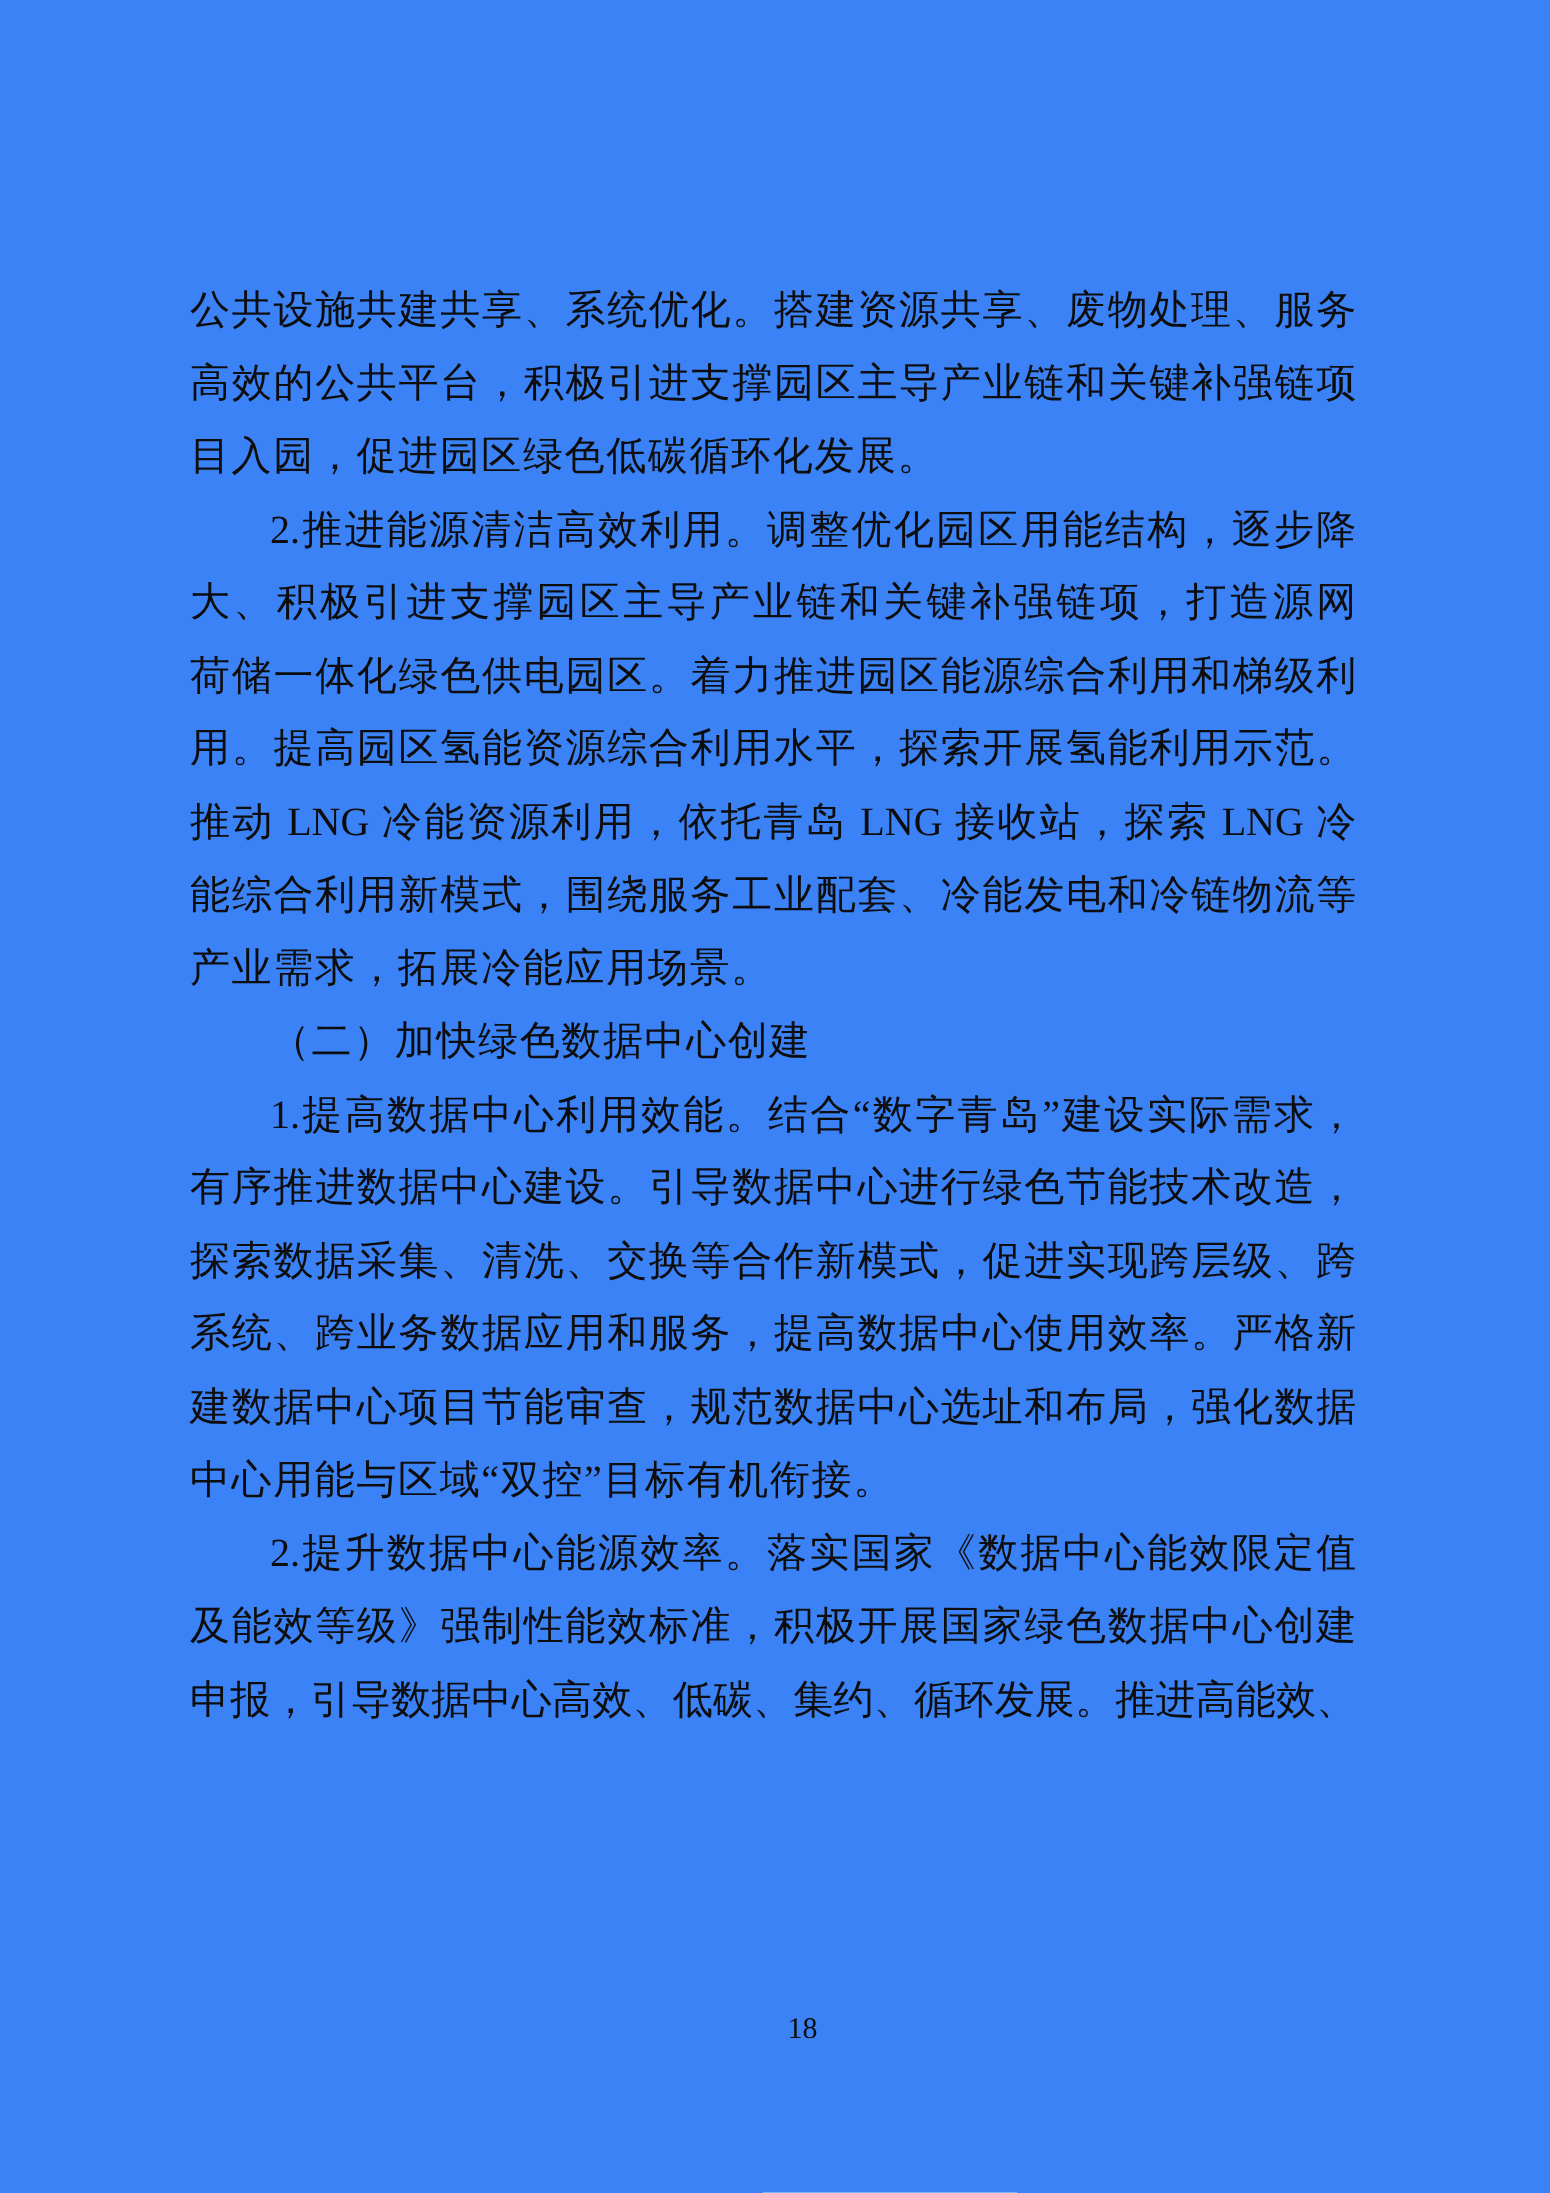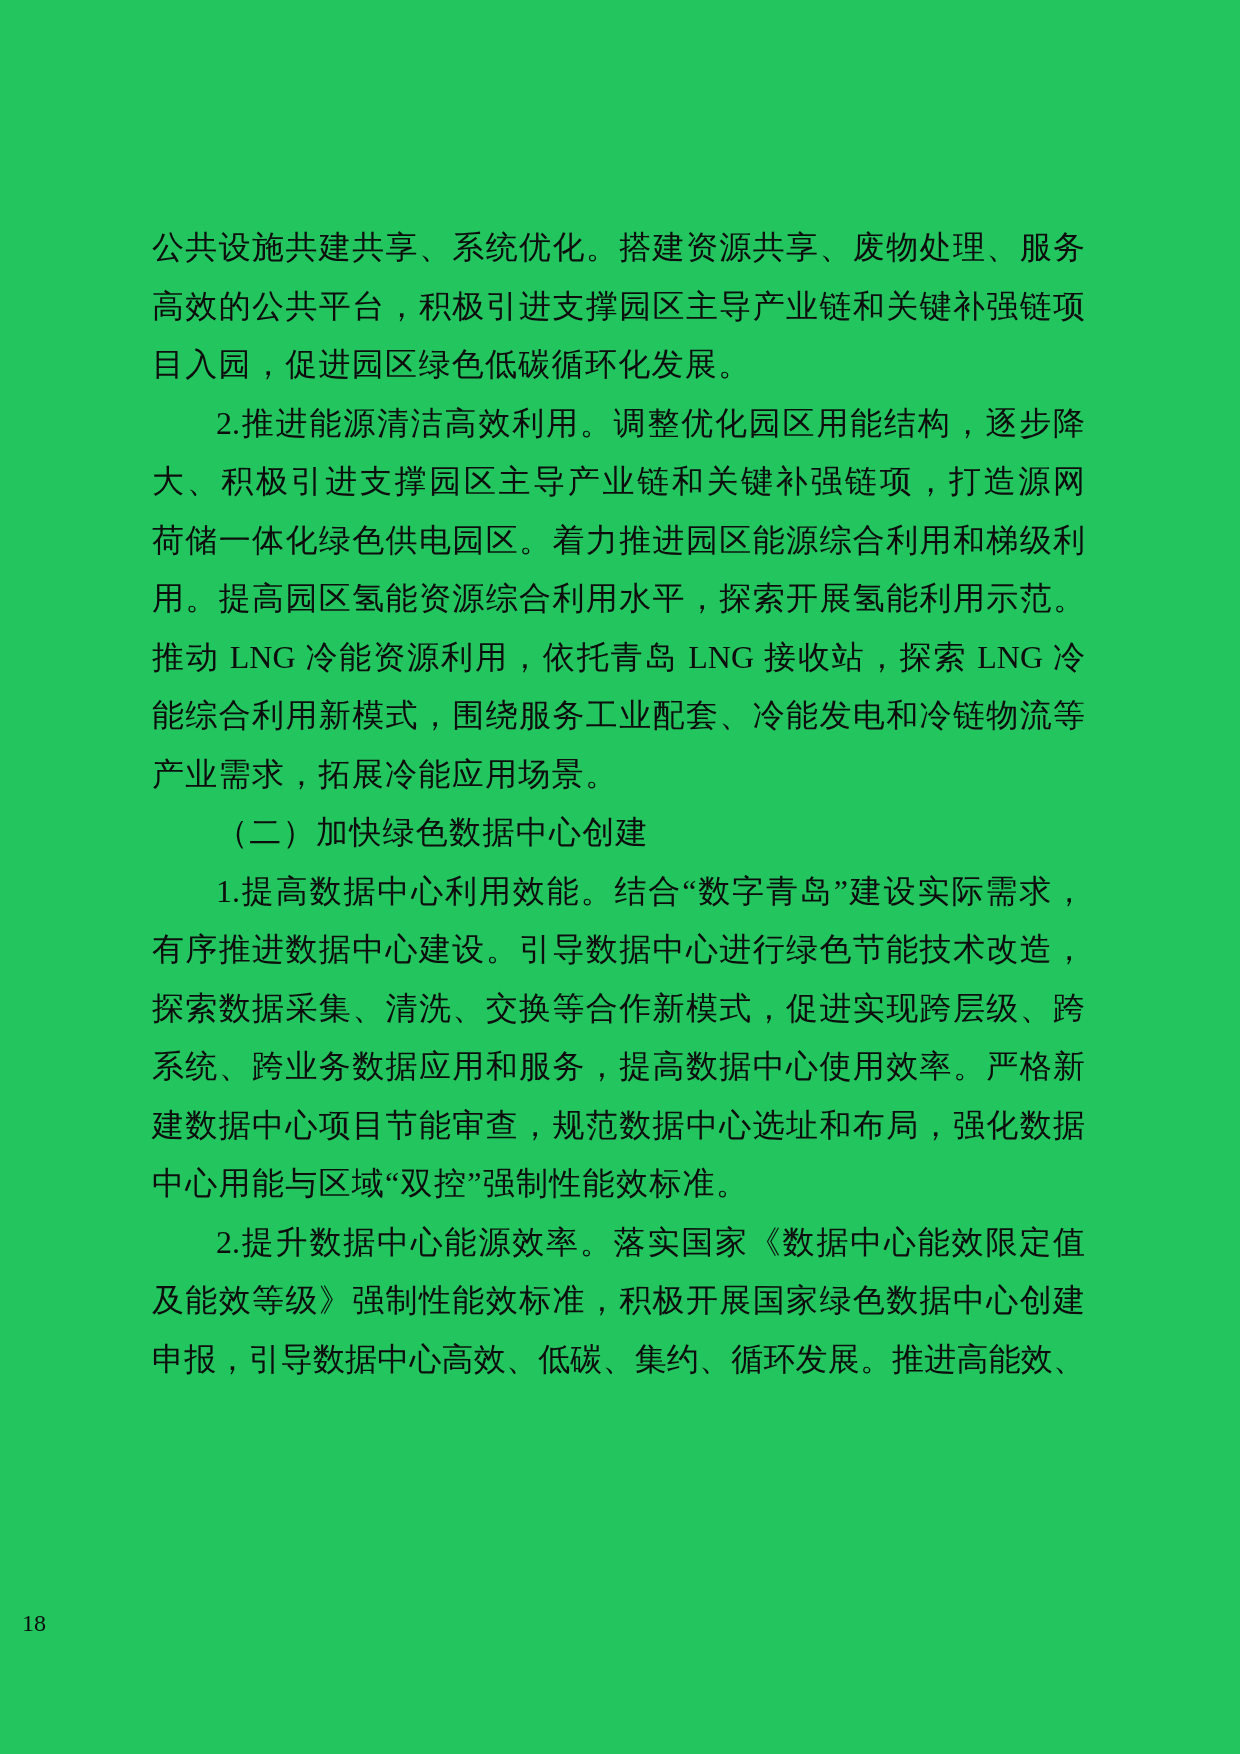--- a/index.html
+++ b/index.html
@@ -11,21 +11,21 @@
     width: 1240px;
     height: 1754px;
     position: relative;
     font-family: "Liberation Serif", "DejaVu Serif", serif;
     color: #111111;
     overflow: hidden;
   }
   .page {
     position: absolute;
     inset: 0;
-    background: #22c55e;
+    background: #3b82f6;
   }
   .content {
     position: absolute;
     top: 218px;
     left: 152px;
     width: 933px;
   }
   .line {
     font-size: 32px;
     line-height: 58.5px;
@@ -47,20 +47,21 @@
   }
   
   .line.i {
     text-indent: 64px;
   }
   .footer {
     position: absolute;
     top: 1608px;
     left: 0;
     width: 1240px;
+    text-align: center;
   }
   .pagenum {
     display: inline-block;
     transform: translateX(22px);
     font-size: 24px;
     line-height: 30px;
     color: #0d0d0d;
     font-family: "Liberation Serif", "DejaVu Serif", serif;
   }
 </style>
@@ -78,21 +79,21 @@
     <div class="line j">用。提高园区氢能资源综合利用水平，探索开展氢能利用示范。</div>
     <div class="line j">推动 LNG 冷能资源利用，依托青岛 LNG 接收站，探索 LNG 冷</div>
     <div class="line j">能综合利用新模式，围绕服务工业配套、冷能发电和冷链物流等</div>
     <div class="line e">产业需求，拓展冷能应用场景。</div>
     <div class="line e i">（二）加快绿色数据中心创建</div>
     <div class="line j i">1.提高数据中心利用效能。结合“数字青岛”建设实际需求，</div>
     <div class="line j">有序推进数据中心建设。引导数据中心进行绿色节能技术改造，</div>
     <div class="line j">探索数据采集、清洗、交换等合作新模式，促进实现跨层级、跨</div>
     <div class="line j">系统、跨业务数据应用和服务，提高数据中心使用效率。严格新</div>
     <div class="line j">建数据中心项目节能审查，规范数据中心选址和布局，强化数据</div>
-    <div class="line e">中心用能与区域“双控”强制性能效标准。</div>
+    <div class="line e">中心用能与区域“双控”目标有机衔接。</div>
     <div class="line j i">2.提升数据中心能源效率。落实国家《数据中心能效限定值</div>
     <div class="line j">及能效等级》强制性能效标准，积极开展国家绿色数据中心创建</div>
     <div class="line j">申报，引导数据中心高效、低碳、集约、循环发展。推进高能效、</div>
   </div>
   <div class="footer">
     <span class="pagenum">18</span>
   </div>
 </div>
 
 </body></html>

